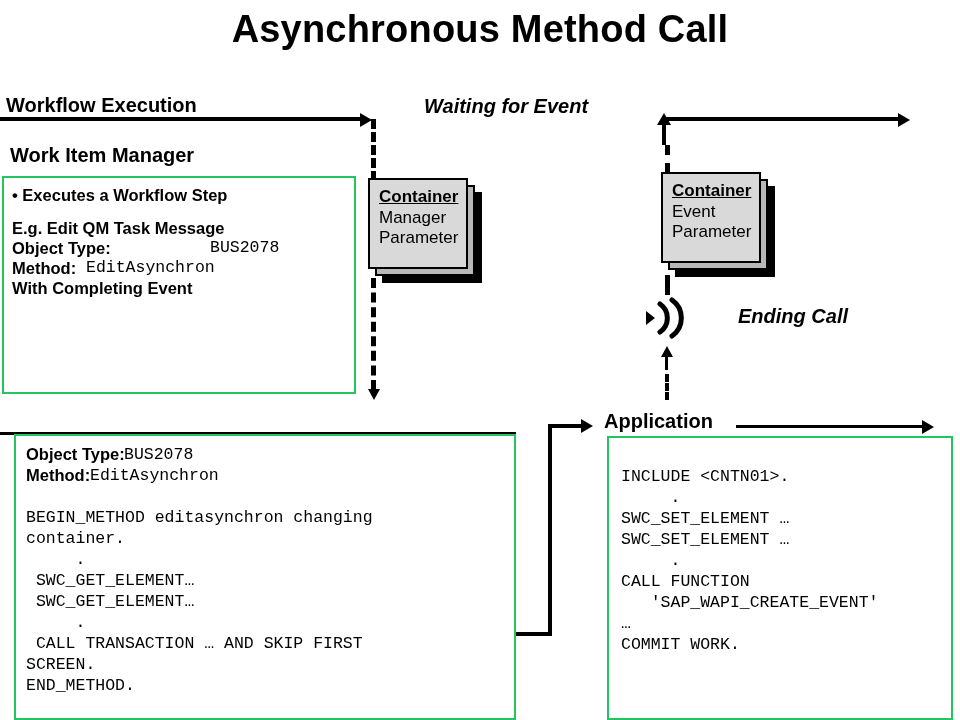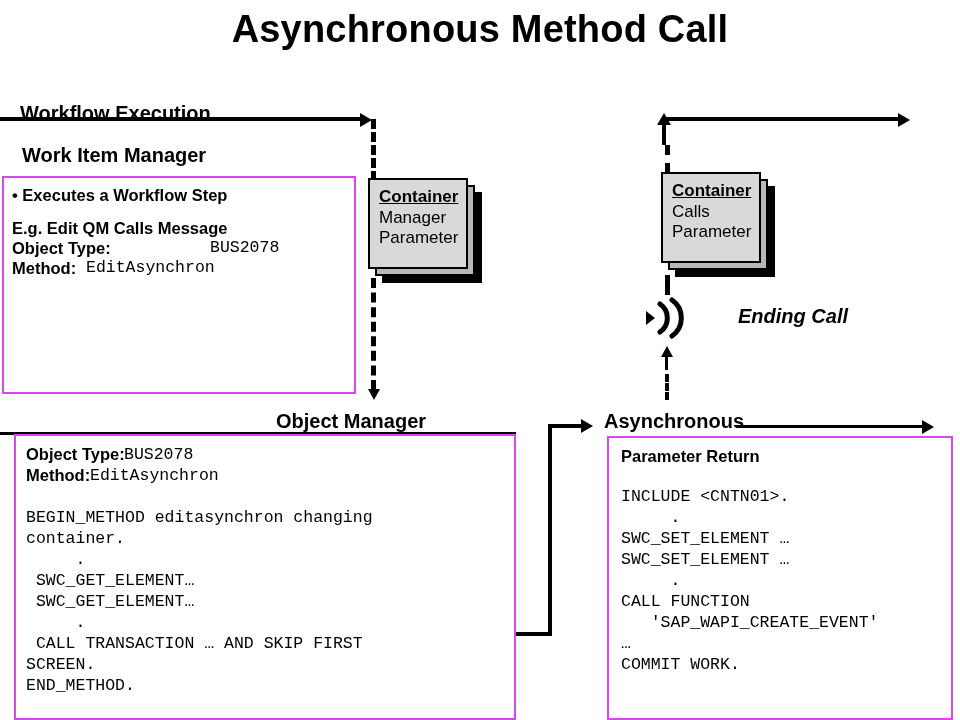--- a/index.html
+++ b/index.html
@@ -54,21 +54,21 @@
     border-bottom:11px solid #000;
   }
 
   
   .dashed-v{
     width:0;border-left:5px dashed #000;
   }
 
   
   .panel{
-    background:#fff;border:2px solid #d946ef;box-sizing:border-box;
+    background:#fff;border:2px solid #22c55e;box-sizing:border-box;
   }
 
   
   .wim-text{
     font-size:16.5px;font-weight:bold;line-height:20px;
     font-family:"Liberation Sans",sans-serif;
   }
   .wim-text .mono{
     font-family:"Liberation Mono",monospace;font-weight:normal;font-size:16.5px;
   }
@@ -116,48 +116,50 @@
   
   #event-icon{left:636px;top:294px;width:58px;height:48px;}
 </style>
 </head>
 <body>
 
 <div id="stage">
 
   <div class="abs" id="title">Asynchronous Method Call</div>
 
-  <div class="abs heading" style="left:6px;top:102px;margin-left:14px;">Workflow Execution</div>
+  <div class="abs heading" style="left:6px;top:94px;">Workflow Execution</div>
 
   <div class="abs rule" style="left:0px;top:117px;width:362px;"></div>
   <div class="abs arrowhead-right" style="left:360px;top:113px;"></div>
 
+  <div class="abs heading-italic" style="left:424px;top:95px;">Waiting for Event</div>
 
   <div class="abs vrule" style="left:662px;top:117px;width:4px;height:4px;"></div>
   <div class="abs rule" style="left:662px;top:117px;width:240px;"></div>
   <div class="abs arrowhead-right" style="left:898px;top:113px;"></div>
 
   <div class="abs vrule" style="left:662px;top:119px;height:26px;"></div>
   <div class="abs arrowhead-up" style="left:657px;top:113px;"></div>
 
-  <div class="abs heading" style="left:22px;top:144px;text-align:center;">Work Item Manager</div>
+  <div class="abs heading" style="left:10px;top:144px;text-align:center;">Work Item Manager</div>
 
   <div class="abs panel" style="left:2px;top:176px;width:354px;height:218px;">
     <div class="wim-text" style="padding:7px 0 0 8px;">
       <div>• Executes a Workflow Step</div>
       <div class="gap"></div>
-      <div>E.g. Edit QM Calls Message</div>
+      <div>E.g. Edit QM Task Message</div>
       <div style="position:relative;height:20px;">
         <span class="abs" style="left:0;top:0;">Object Type:</span>
         <span class="abs mono" style="left:198px;top:0;">BUS2078</span>
       </div>
       <div style="position:relative;height:20px;">
         <span class="abs" style="left:0;top:0;">Method:</span>
         <span class="abs mono" style="left:74px;top:0;">EditAsynchron</span>
       </div>
+      <div>With Completing Event</div>
     </div>
   </div>
 
   <div class="abs dashed-v" style="left:371px;top:119px;height:62px;"></div>
   <div class="abs dashed-v" style="left:371px;top:278px;height:112px;"></div>
   <div class="abs arrowhead-down-thin" style="left:368px;top:389px;"></div>
 
   <div class="abs" style="left:368px;top:178px;width:118px;height:105px;">
     <div class="abs container-shadow" style="left:14px;top:14px;width:100px;height:91px;"></div>
     <div class="abs container-mid" style="left:7px;top:7px;width:100px;height:91px;"></div>
@@ -166,42 +168,41 @@
       <div class="container-line">Manager</div>
       <div class="container-line">Parameter</div>
     </div>
   </div>
 
   <div class="abs" style="left:661px;top:172px;width:118px;height:105px;">
     <div class="abs container-shadow" style="left:14px;top:14px;width:100px;height:91px;"></div>
     <div class="abs container-mid" style="left:7px;top:7px;width:100px;height:91px;"></div>
     <div class="abs container-face" style="left:0px;top:0px;width:100px;height:91px;">
       <div class="container-title">Container</div>
-      <div class="container-line">Calls</div>
+      <div class="container-line">Event</div>
       <div class="container-line">Parameter</div>
     </div>
   </div>
 
   <div class="abs dashed-v" style="left:665px;top:145px;height:28px;"></div>
   <div class="abs dashed-v" style="left:665px;top:275px;height:20px;"></div>
   <div class="abs arrowhead-up-thin" style="left:661px;top:346px;"></div>
   <div class="abs vrule" style="left:665px;top:354px;width:3px;height:16px;"></div>
   <div class="abs dashed-v" style="left:665px;top:374px;height:26px;border-left-width:4px;"></div>
 
   <div class="abs" id="event-icon">
     <svg width="58" height="48" viewBox="0 0 58 48">
       <path d="M10 17 L10 31 L19 24 Z" fill="#000"></path>
       <path d="M24 10 A17 17 0 0 1 24 38" stroke="#000" stroke-width="5" fill="none" stroke-linecap="round"></path>
       <path d="M36 6 A22 22 0 0 1 36 42" stroke="#000" stroke-width="5" fill="none" stroke-linecap="round"></path>
     </svg>
   </div>
 
   <div class="abs heading-italic" style="left:738px;top:305px;">Ending Call</div>
 
-  <div class="abs heading" style="left:276px;top:410px;">Object Manager</div>
   <div class="abs rule" style="left:0px;top:432px;width:516px;height:3px;"></div>
 
   <div class="abs panel" style="left:14px;top:434px;width:502px;height:286px;">
     <div style="padding:8px 0 0 10px;">
       <div class="code-head" style="position:relative;height:21px;">
         <span class="abs" style="left:0;top:0;">Object Type:</span>
         <span class="abs mono" style="left:98px;top:0;">BUS2078</span>
       </div>
       <div class="code-head" style="position:relative;height:21px;">
         <span class="abs" style="left:0;top:0;">Method:</span>
@@ -218,27 +219,26 @@
 SCREEN.
 END_METHOD.</div>
     </div>
   </div>
 
   <div class="abs rule" style="left:516px;top:632px;width:36px;"></div>
   <div class="abs vrule" style="left:548px;top:424px;height:212px;"></div>
   <div class="abs rule" style="left:548px;top:424px;width:36px;"></div>
   <div class="abs arrowhead-right" style="left:581px;top:419px;"></div>
 
-  <div class="abs heading" style="left:604px;top:410px;">Asynchronous</div>
+  <div class="abs heading" style="left:604px;top:410px;">Application</div>
   <div class="abs rule" style="left:736px;top:425px;width:190px;height:3px;"></div>
   <div class="abs arrowhead-right" style="left:922px;top:420px;"></div>
 
   <div class="abs panel" style="left:607px;top:436px;width:346px;height:284px;">
     <div style="padding:8px 0 0 12px;">
-      <div class="app-head">Parameter Return</div>
       <div style="height:20px;"></div>
       <div class="code-body">INCLUDE &lt;CNTN01&gt;.
      .
 SWC_SET_ELEMENT …
 SWC_SET_ELEMENT …
      .
 CALL FUNCTION
    'SAP_WAPI_CREATE_EVENT'
 …
 COMMIT WORK.</div>

